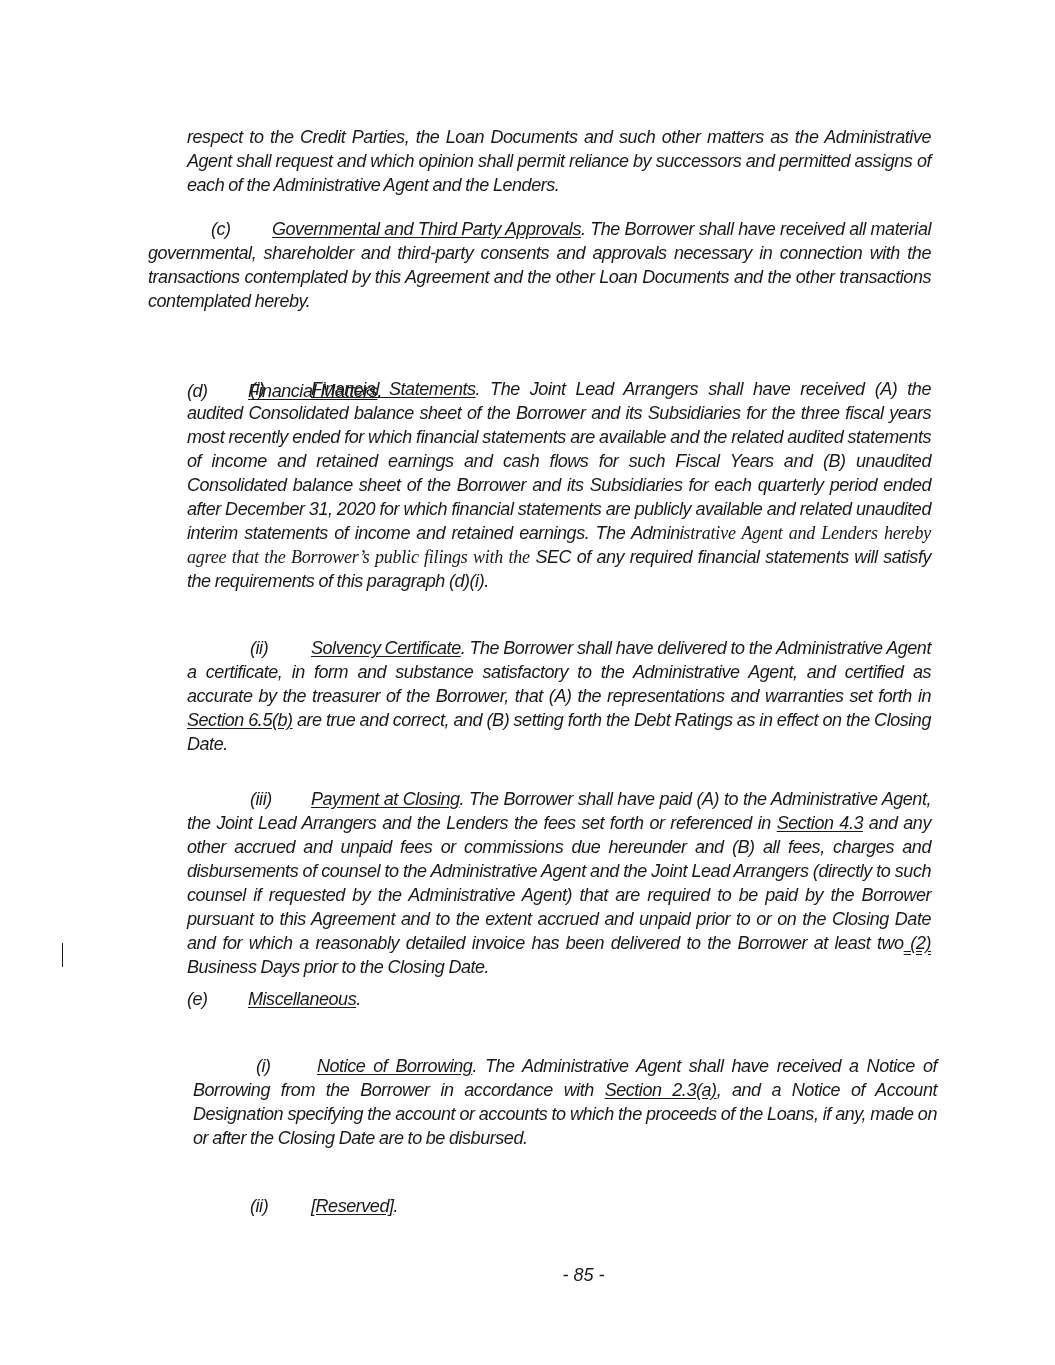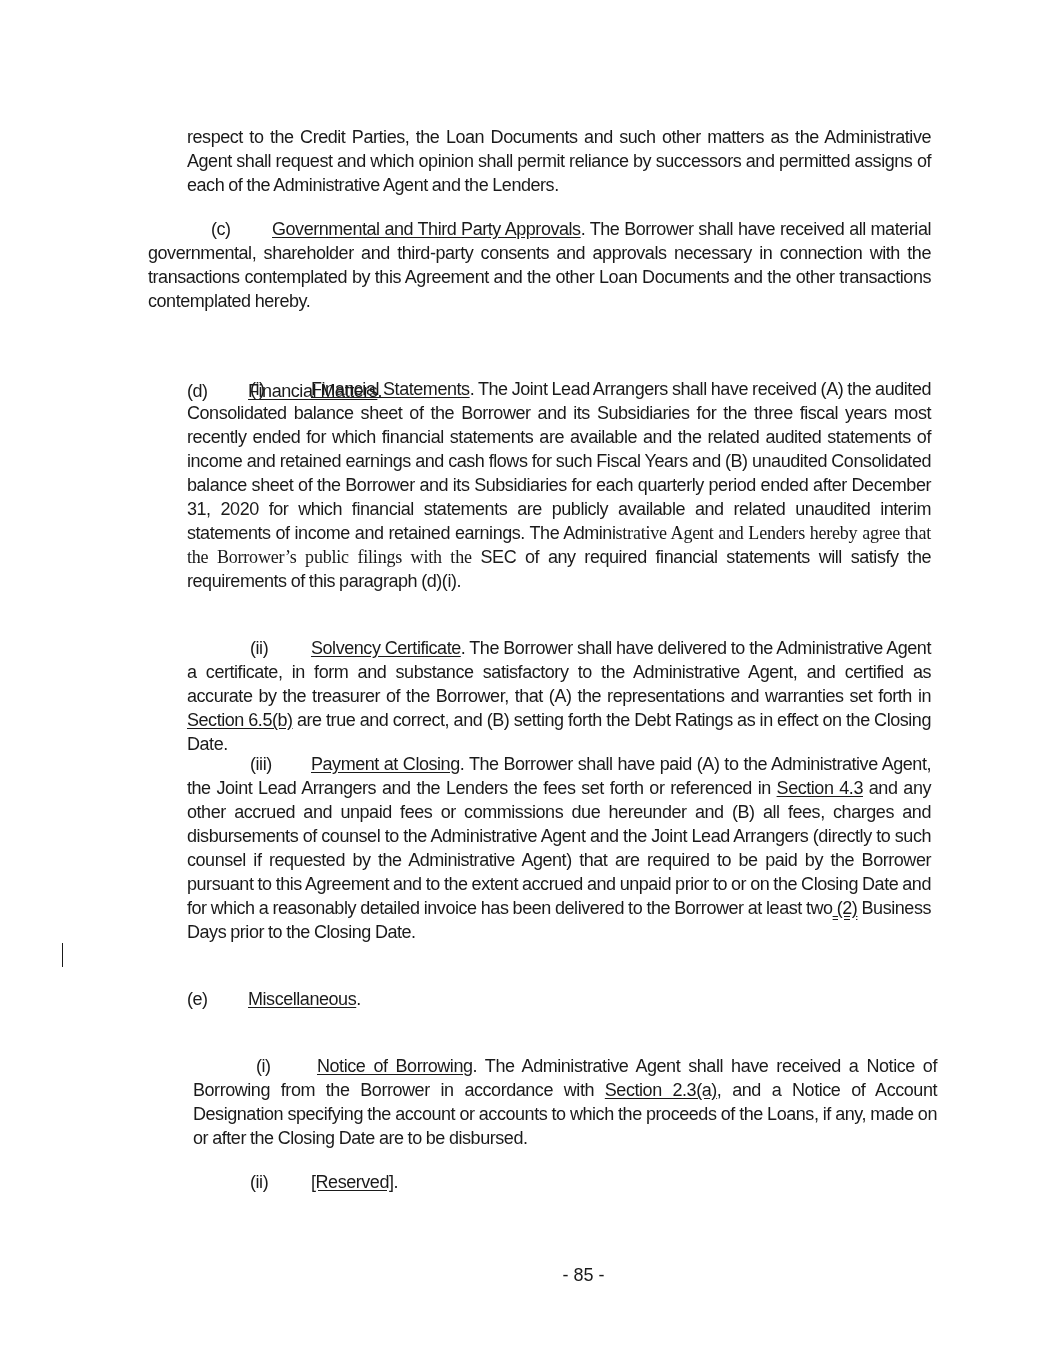--- a/index.html
+++ b/index.html
@@ -3,20 +3,21 @@
   <meta charset="utf-8">
   <style>
     html, body { margin: 0; padding: 0; background: #ffffff; }
     body { width: 1055px; height: 1365px; position: relative; overflow: hidden; }
     .page {
       position: absolute; left: 0; top: 0; width: 1055px; height: 1365px;
       font-family: "Liberation Sans Narrow", "Liberation Sans", sans-serif;
       color: #1a1a1a;
       font-size: 18px;
       line-height: 24px;
+      font-style: italic;
     }
     .block { position: absolute; text-align: justify; letter-spacing: -0.45px; word-spacing: -0.5px; }
     .block p { margin: 0; }
     .ind-a { left: 187px; width: 744px; }
     .ind-full { left: 124px; width: 807px; }
     .u { text-decoration: underline; text-underline-offset: 2px; }
     .tab1 { display: inline-block; width: 61px; }
     .first-a { text-indent: 63px; }
     .serif { font-family: "Liberation Serif", serif; letter-spacing: -0.2px; }
     .heading { position: absolute; left: 187px; letter-spacing: -0.45px; }
@@ -49,36 +50,36 @@
       <span class="tab1" style="text-indent:0;">(i)</span><span class="u">Financial Statements</span><span>.</span><span>  The Joint Lead Arrangers shall have received (A) the audited Consolidated balance sheet of the Borrower and its Subsidiaries for the three fiscal years most recently ended for which financial statements are available and the related audited statements of income and retained earnings and cash flows for such Fiscal Years and (B) unaudited Consolidated balance sheet of the Borrower and its Subsidiaries for each quarterly period ended after December 31, 2020 for which financial statements are publicly available and related unaudited interim statements of income and retained earnings. The Admini</span><span class="serif">strative Agent and Lenders hereby agree that the Borrower’s public filings with the</span><span> SEC of any required financial statements will satisfy the requirements of this paragraph (d)(i).</span>
     </p>
   </div>
 
   <div class="block ind-a" style="top:636px;">
     <p class="first-a">
       <span class="tab1" style="text-indent:0;">(ii)</span><span class="u">Solvency Certificate</span><span>.</span><span>  The Borrower shall have delivered to the Administrative Agent a certificate, in form and substance satisfactory to the Administrative Agent, and certified as accurate by the treasurer of the Borrower, that (A) the representations and warranties set forth in </span><span class="u">Section 6.5(b)</span><span> are true and correct, and (B) setting forth the Debt Ratings as in effect on the Closing Date.</span>
     </p>
   </div>
 
-  <div class="block ind-a" style="top:752px;">
+  <div class="block ind-a" style="top:787px;">
     <p class="first-a">
       <span class="tab1" style="text-indent:0;">(iii)</span><span class="u">Payment at Closing</span><span>.</span><span>  The Borrower shall have paid (A) to the Administrative Agent, the Joint Lead Arrangers and the Lenders the fees set forth or referenced in </span><span class="u">Section 4.3</span><span> and any other accrued and unpaid fees or commissions due hereunder and (B) all fees, charges and disbursements of counsel to the Administrative Agent and the Joint Lead Arrangers (directly to such counsel if requested by the Administrative Agent) that are required to be paid by the Borrower pursuant to this Agreement and to the extent accrued and unpaid prior to or on the Closing Date and for which a reasonably detailed invoice has been delivered to the Borrower at least two</span><span class="u" style="text-decoration-style:double;"> (2)</span><span> Business Days prior to the Closing Date.</span>
     </p>
   </div>
 
   <div class="change-bar"></div>
 
   <div class="heading" style="top:987px;">
     <span class="tab1">(e)</span><span class="u">Miscellaneous</span><span>.</span>
   </div>
 
   <div class="block ind-a" style="top:1054px;margin-left:6px;">
     <p class="first-a">
       <span class="tab1" style="text-indent:0;">(i)</span><span class="u">Notice of Borrowing</span><span>.</span><span>  The Administrative Agent shall have received a Notice of Borrowing from the Borrower in accordance with </span><span class="u">Section 2.3(a)</span><span>, and a Notice of Account Designation specifying the account or accounts to which the proceeds of the Loans, if any, made on or after the Closing Date are to be disbursed.</span>
     </p>
   </div>
 
-  <div class="heading" style="top:1170px; left:250px;">
+  <div class="heading" style="top:1194px; left:250px;">
     <span class="tab1">(ii)</span><span class="u">[Reserved]</span><span>.</span>
   </div>
 
   <div class="footer">- 85 -</div>
 </div>
 
 </body></html>

